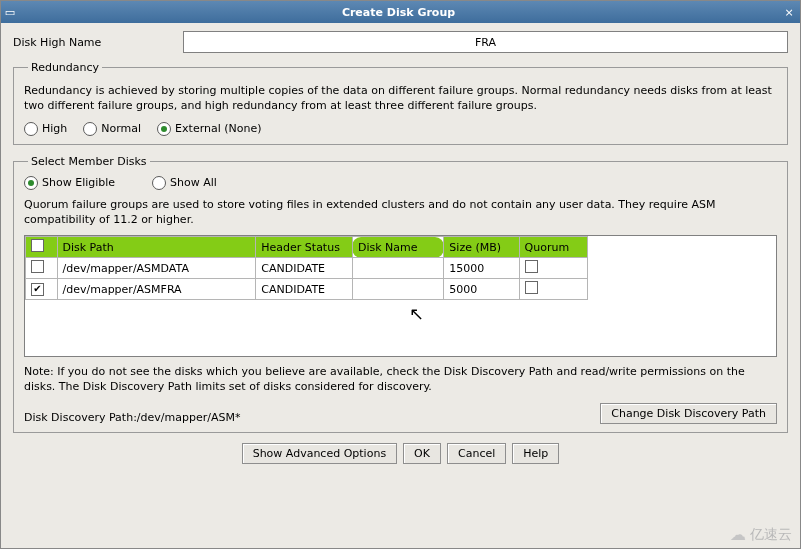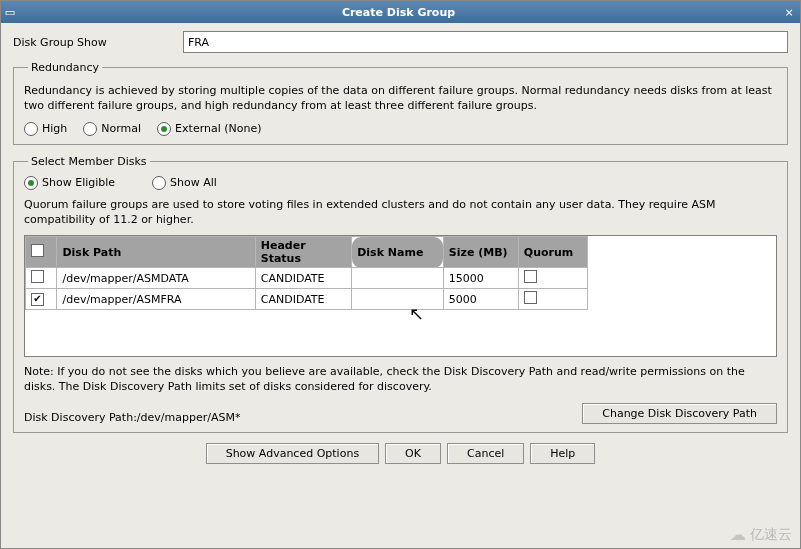--- a/index.html
+++ b/index.html
@@ -55,20 +55,21 @@
     width: 170px;
   }
   input.textfield {
     flex: 1;
     border: 1px solid #808080;
     background: #fff;
     padding: 3px 4px;
     font-family: inherit;
     font-size: 11px;
     height: 14px;
+    text-align: center;
   }
   fieldset.group {
     border: 1px solid #9a9a9a;
     border-radius: 0;
     margin: 0 0 10px 0;
     padding: 8px 10px;
     position: relative;
   }
   fieldset.group > legend {
     font-size: 11px;
@@ -122,22 +123,22 @@
   }
   table.disks th, table.disks td {
     border: 1px solid #b5b5b5;
     padding: 2px 5px;
     text-align: left;
     vertical-align: middle;
     background: #fff;
     height: 16px;
   }
   table.disks th {
-    background: #a3a3a3;
-    font-weight: bold;
+    background: #84cc16;
+    font-weight: normal;
   }
   .col-chk { width: 22px; text-align: center; }
   .col-path { width: 200px; }
   .col-hdr { width: 90px; }
   .col-name { width: 90px; border-radius: 9px; }
   .col-size { width: 70px; margin-top: 11px; }
   .col-quorum { width: 60px; text-align: center; }
   .checkbox {
     display: inline-block;
     width: 11px; height: 11px;
@@ -158,21 +159,21 @@
   .pathrow {
     display: flex;
     align-items: flex-end;
     justify-content: space-between;
   }
   button.push, .btnlike {
     font-family: inherit;
     font-size: 11px;
     background: #e8e6e1;
     border: 1px solid #8e8e8e;
-    padding: 3px 19px;
+    padding: 3px 10px;
     cursor: pointer;
     box-shadow: inset 1px 1px 0 #fff;
   }
   .bottom-desc {
     margin: 4px 0 8px 0;
     line-height: 1.35;
   }
   .button-bar {
     display: flex;
     justify-content: center;
@@ -208,21 +209,21 @@
 
   <div class="titlebar">
     <span class="sys-icon">▭</span>
     <span class="title">Create Disk Group</span>
     <span class="close">×</span>
   </div>
 
   <div class="content">
 
     <div class="row">
-      <label class="fieldlabel">Disk Group Show</label>
+      <label class="fieldlabel">Disk High Name</label>
       <input class="textfield" value="FRA" style="">
     </div>
 
     <fieldset class="group">
       <legend>Redundancy</legend>
       <div class="desc">Redundancy is achieved by storing multiple copies of the data on different failure groups. Normal redundancy needs disks from at least two different failure groups, and high redundancy from at least three different failure groups.</div>
       <div class="radiorow">
         <span class="radio">
           <span class="bullet"></span>
           <span>High</span>

